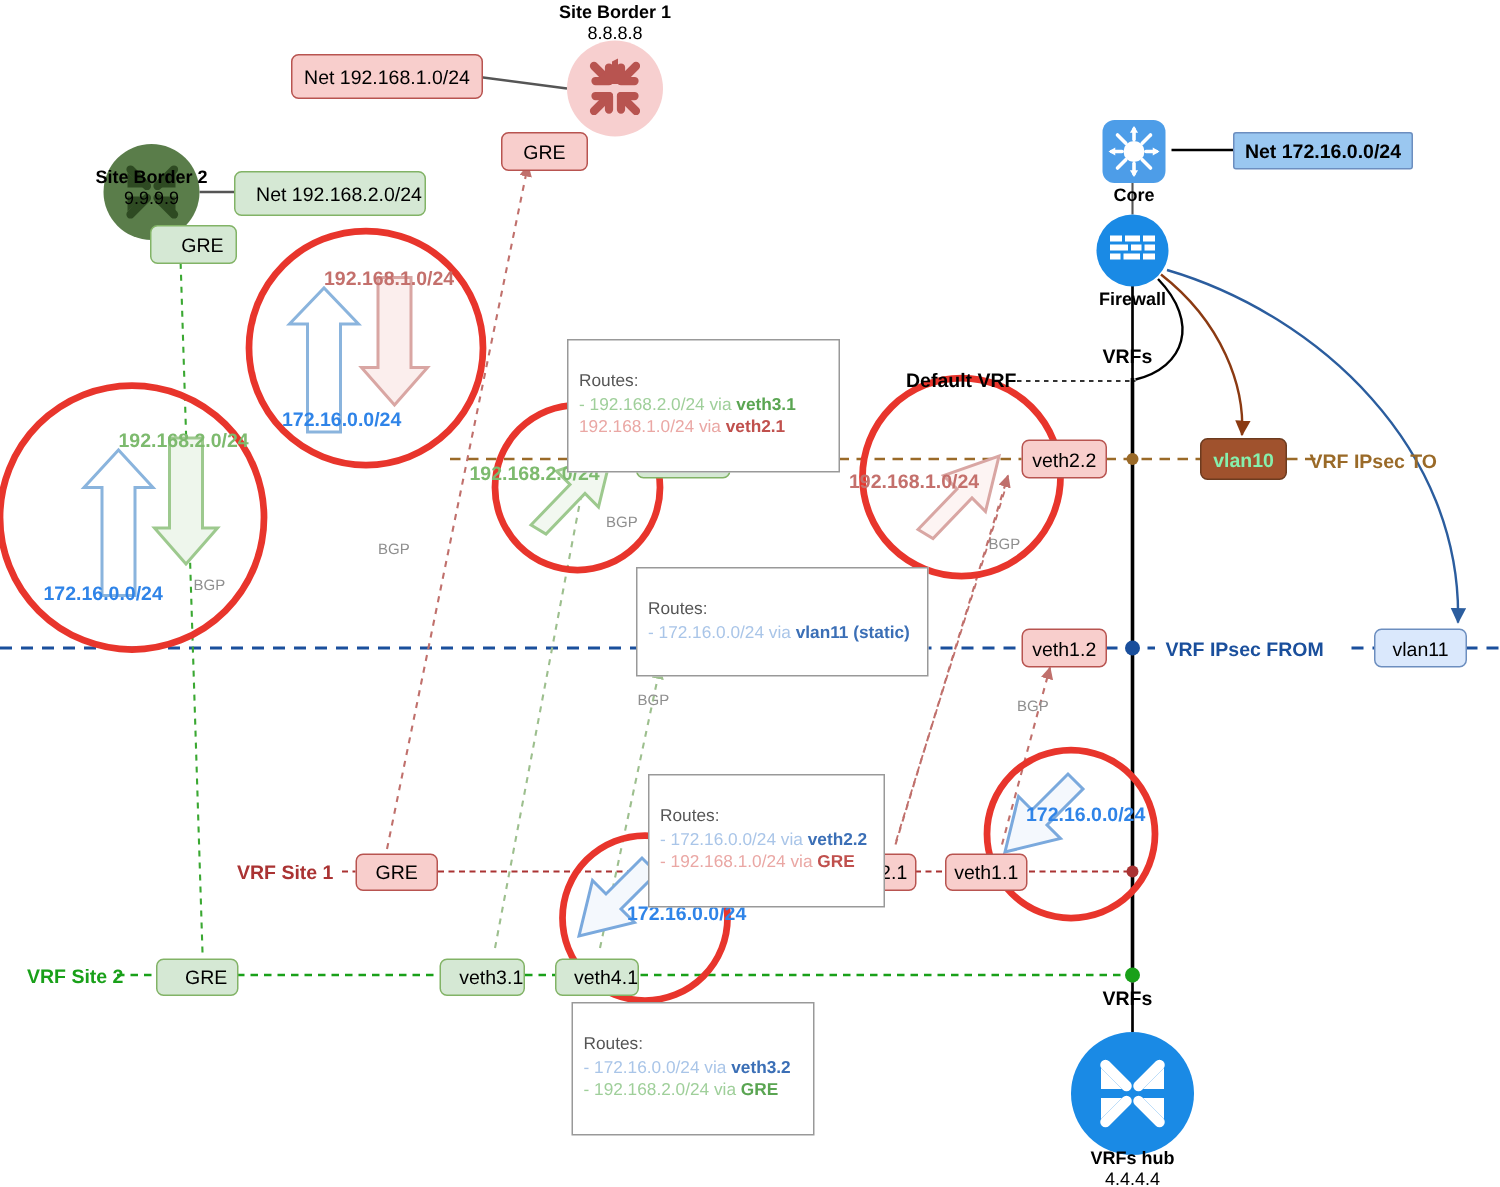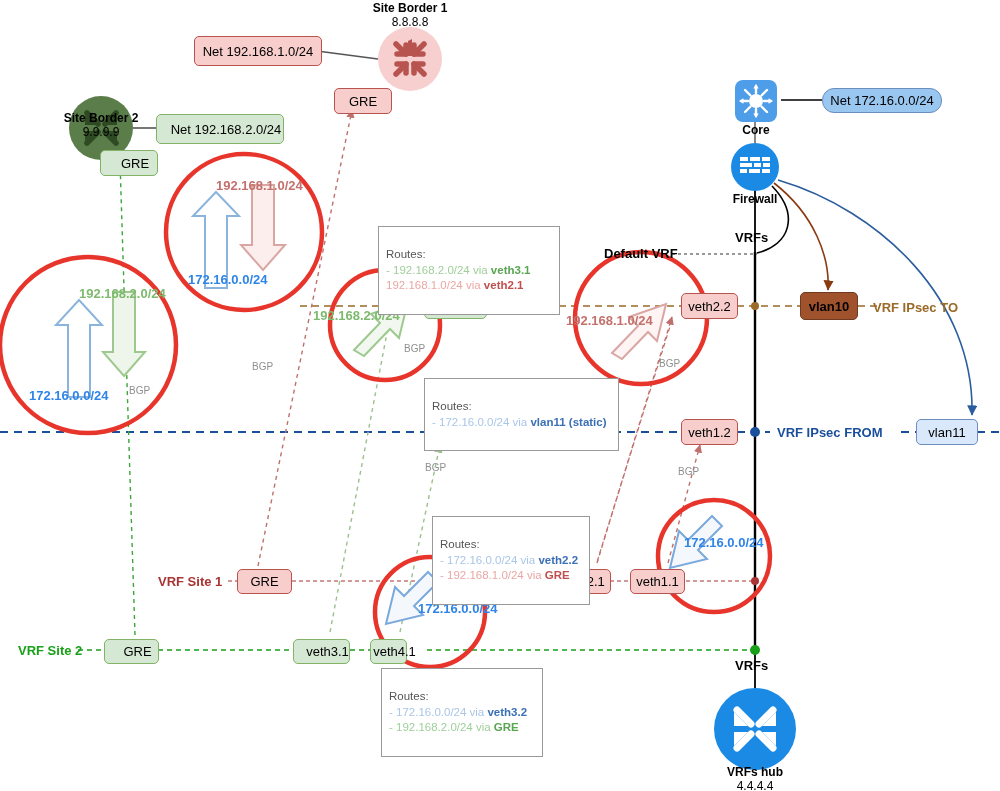--- a/index.html
+++ b/index.html
@@ -4,21 +4,21 @@
 <style>
   html,body{margin:0;padding:0;background:#fff;}
   body{font-family:"Liberation Sans",sans-serif;}
   #canvas{position:relative;width:1000px;height:791px;background:#fff;overflow:hidden;}
   svg.layer{position:absolute;left:0;top:0;width:1000px;height:791px;pointer-events:none;}
   .node{position:absolute;box-sizing:border-box;display:flex;align-items:center;justify-content:center;
         font-size:13px;border-radius:5px;white-space:nowrap;}
   .pill-red{background:#f8cecc;border:1px solid #b85450;color:#000;}
   .pill-green{background:#d5e8d4;border:1px solid #82b366;color:#000;padding-left:12px;}
   .pill-blue{background:#dae8fc;border:1px solid #6c8ebf;color:#000;}
-  .pill-brown{background:#a0522d;border:1px solid #6d3b1f;color:#000000;font-weight:bold;}
+  .pill-brown{background:#a0522d;border:1px solid #6d3b1f;color:#86efac;font-weight:bold;}
   .pill-bigblue{background:#9ac7f0;border:1px solid #6c8ebf;color:#000;font-size:13px;}
   .routes{position:absolute;box-sizing:border-box;background:#fff;border:1px solid #999;
           padding:20px 7px;font-size:11.5px;line-height:1.35;color:#666;}
   .routes .hdr{color:#555;font-weight:normal;}
   .routes .r-green{color:#9fcf9a;}
   .routes .r-green b{color:#5aa552;}
   .routes .r-red{color:#eaa7a4;}
   .routes .r-red b{color:#c0504d;}
   .routes .r-blue{color:#a9c5e8;}
   .routes .r-blue b{color:#3b6fb6;}
@@ -245,34 +245,34 @@
       </g>
     </svg>
   </div>
   <div class="title" style="left:695px;top:766px;width:120px;">
     <span>VRFs hub</span><br>
     <span class="ip">4.4.4.4</span>
   </div>
 
   <div class="node pill-red" style="left:194px;top:36px;width:128px;height:30px;">Net 192.168.1.0/24</div>
   <div class="node pill-green" style="left:156px;top:114px;width:128px;height:30px;">Net 192.168.2.0/24</div>
-  <div class="node pill-bigblue" style="left:822px;top:88px;width:120px;height:25px;border-radius:12px;">Net 172.16.0.0/24</div>
+  <div class="node pill-bigblue" style="left:822px;top:88px;width:120px;height:25px;border-radius:2px;font-weight:bold;">Net 172.16.0.0/24</div>
 
   <div class="node pill-red" style="left:334px;top:88px;width:58px;height:26px;">GRE</div>
   <div class="node pill-green" style="left:100px;top:150px;width:58px;height:26px;">GRE</div>
 
   <div class="node pill-green" style="left:424px;top:293px;width:63px;height:26px;">veth3.2</div>
   <div class="node pill-green" style="left:424px;top:419px;width:63px;height:26px;">veth4.2</div>
   <div class="node pill-red" style="left:681px;top:293px;width:57px;height:26px;">veth2.2</div>
   <div class="node pill-red" style="left:681px;top:419px;width:57px;height:26px;">veth1.2</div>
 
   <div class="node pill-red" style="left:556px;top:569px;width:55px;height:25px;">veth2.1</div>
   <div class="node pill-red" style="left:630px;top:569px;width:55px;height:25px;">veth1.1</div>
   <div class="node pill-green" style="left:293px;top:639px;width:57px;height:25px;">veth3.1</div>
-  <div class="node pill-green" style="left:370px;top:639px;width:37px;height:25px;">veth4.1</div>
+  <div class="node pill-green" style="left:370px;top:639px;width:56px;height:25px;">veth4.1</div>
 
   <div class="node pill-red" style="left:237px;top:569px;width:55px;height:25px;">GRE</div>
   <div class="node pill-green" style="left:104px;top:639px;width:55px;height:25px;">GRE</div>
 
   <div class="node pill-brown" style="left:800px;top:292px;width:58px;height:28px;">vlan10</div>
   <div class="node pill-blue" style="left:916px;top:419px;width:62px;height:26px;">vlan11</div>
 
   <div class="bigtxt" style="left:604px;top:246px;color:#000;">Default VRF</div>
   <div class="bigtxt" style="left:873px;top:300px;color:#9a6a28;">VRF IPsec TO</div>
   <div class="bigtxt" style="left:777px;top:425px;color:#1a4f9c;">VRF IPsec FROM</div>

